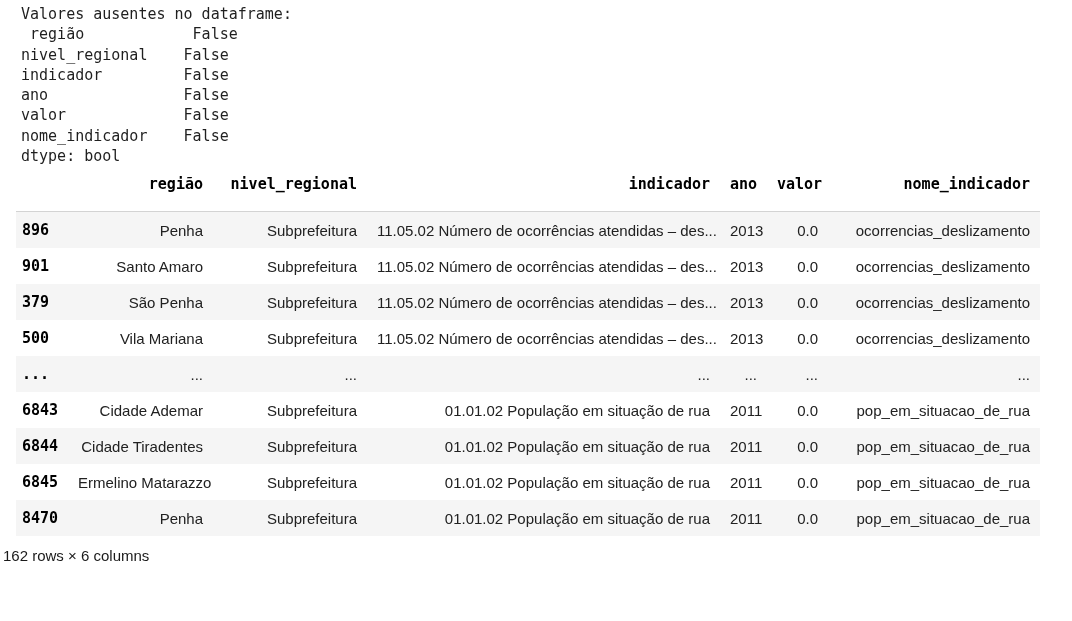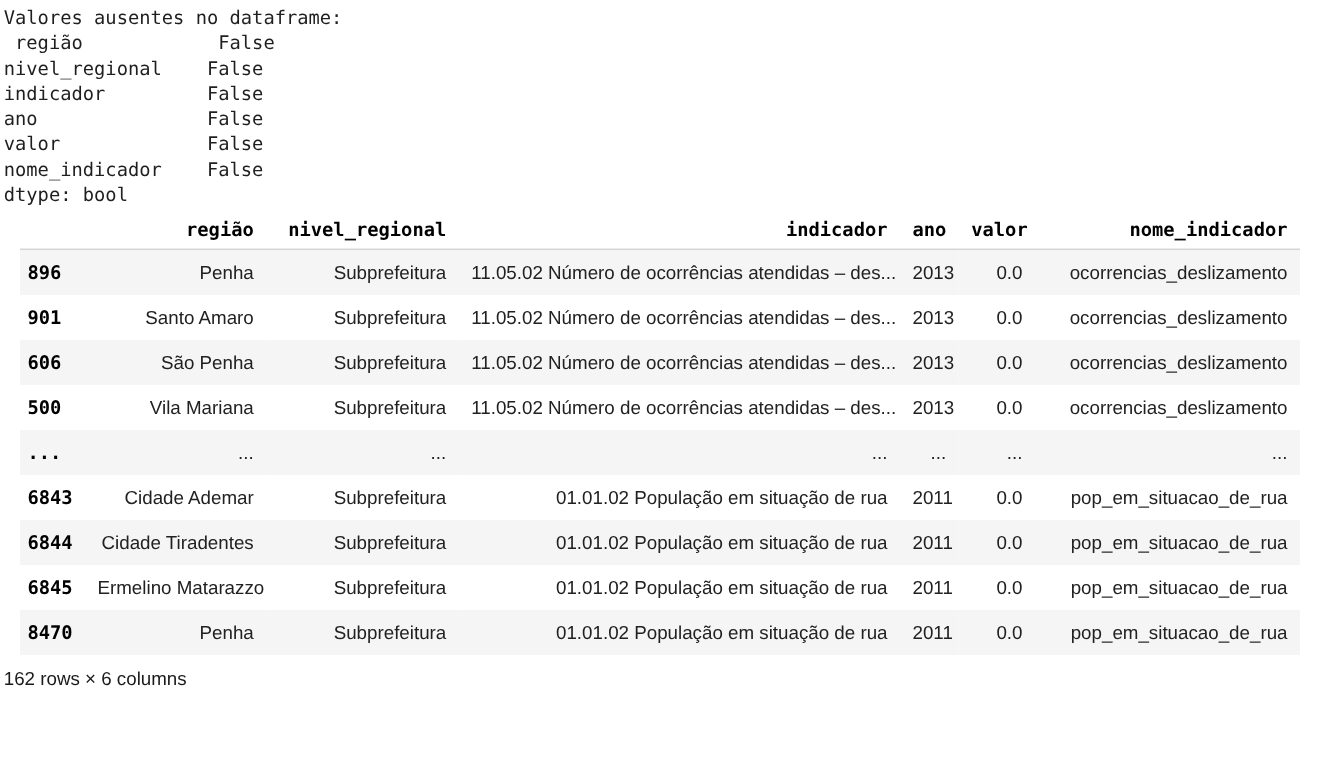--- a/index.html
+++ b/index.html
@@ -7,21 +7,21 @@
     padding: 0;
     background: #ffffff;
     width: 1072px;
     height: 621px;
     overflow: hidden;
     font-family: "Liberation Sans", sans-serif;
   }
   .cell-output { width: 1072px; }
 
   pre.series-output {
-    margin: 4px 0 0 3px;
+    margin: 4px 0 0 21px;
     font-family: "DejaVu Sans Mono", monospace;
     font-size: 15px;
     line-height: 20.3px;
     color: #1f1f1f;
     white-space: pre;
   }
 
   table.dataframe {
     border-collapse: collapse;
     table-layout: fixed;
@@ -36,21 +36,21 @@
   table.dataframe col.c-valor { width: 61px; }
   table.dataframe col.c-nome { width: 212px; }
 
   table.dataframe thead th {
     font-family: "DejaVu Sans Mono", monospace;
     font-weight: bold;
     font-size: 15px;
     color: #000000;
     text-align: right;
     vertical-align: bottom;
-    padding: 3px 10px 6px 10px;
+    padding: 3px 10px 18px 10px;
     border-bottom: 1.5px solid #d3d3d3;
     white-space: nowrap;
   }
   table.dataframe tbody th {
     font-family: "DejaVu Sans Mono", monospace;
     font-weight: bold;
     font-size: 15px;
     color: #000000;
     text-align: left;
     vertical-align: middle;
@@ -122,21 +122,21 @@
         <tr>
           <th>901</th>
           <td>Santo Amaro</td>
           <td>Subprefeitura</td>
           <td>11.05.02 Número de ocorrências atendidas – des...</td>
           <td>2013</td>
           <td>0.0</td>
           <td>ocorrencias_deslizamento</td>
         </tr>
         <tr>
-          <th>606</th>
+          <th>379</th>
           <td>São Penha</td>
           <td>Subprefeitura</td>
           <td>11.05.02 Número de ocorrências atendidas – des...</td>
           <td>2013</td>
           <td>0.0</td>
           <td>ocorrencias_deslizamento</td>
         </tr>
         <tr>
           <th>500</th>
           <td>Vila Mariana</td>

